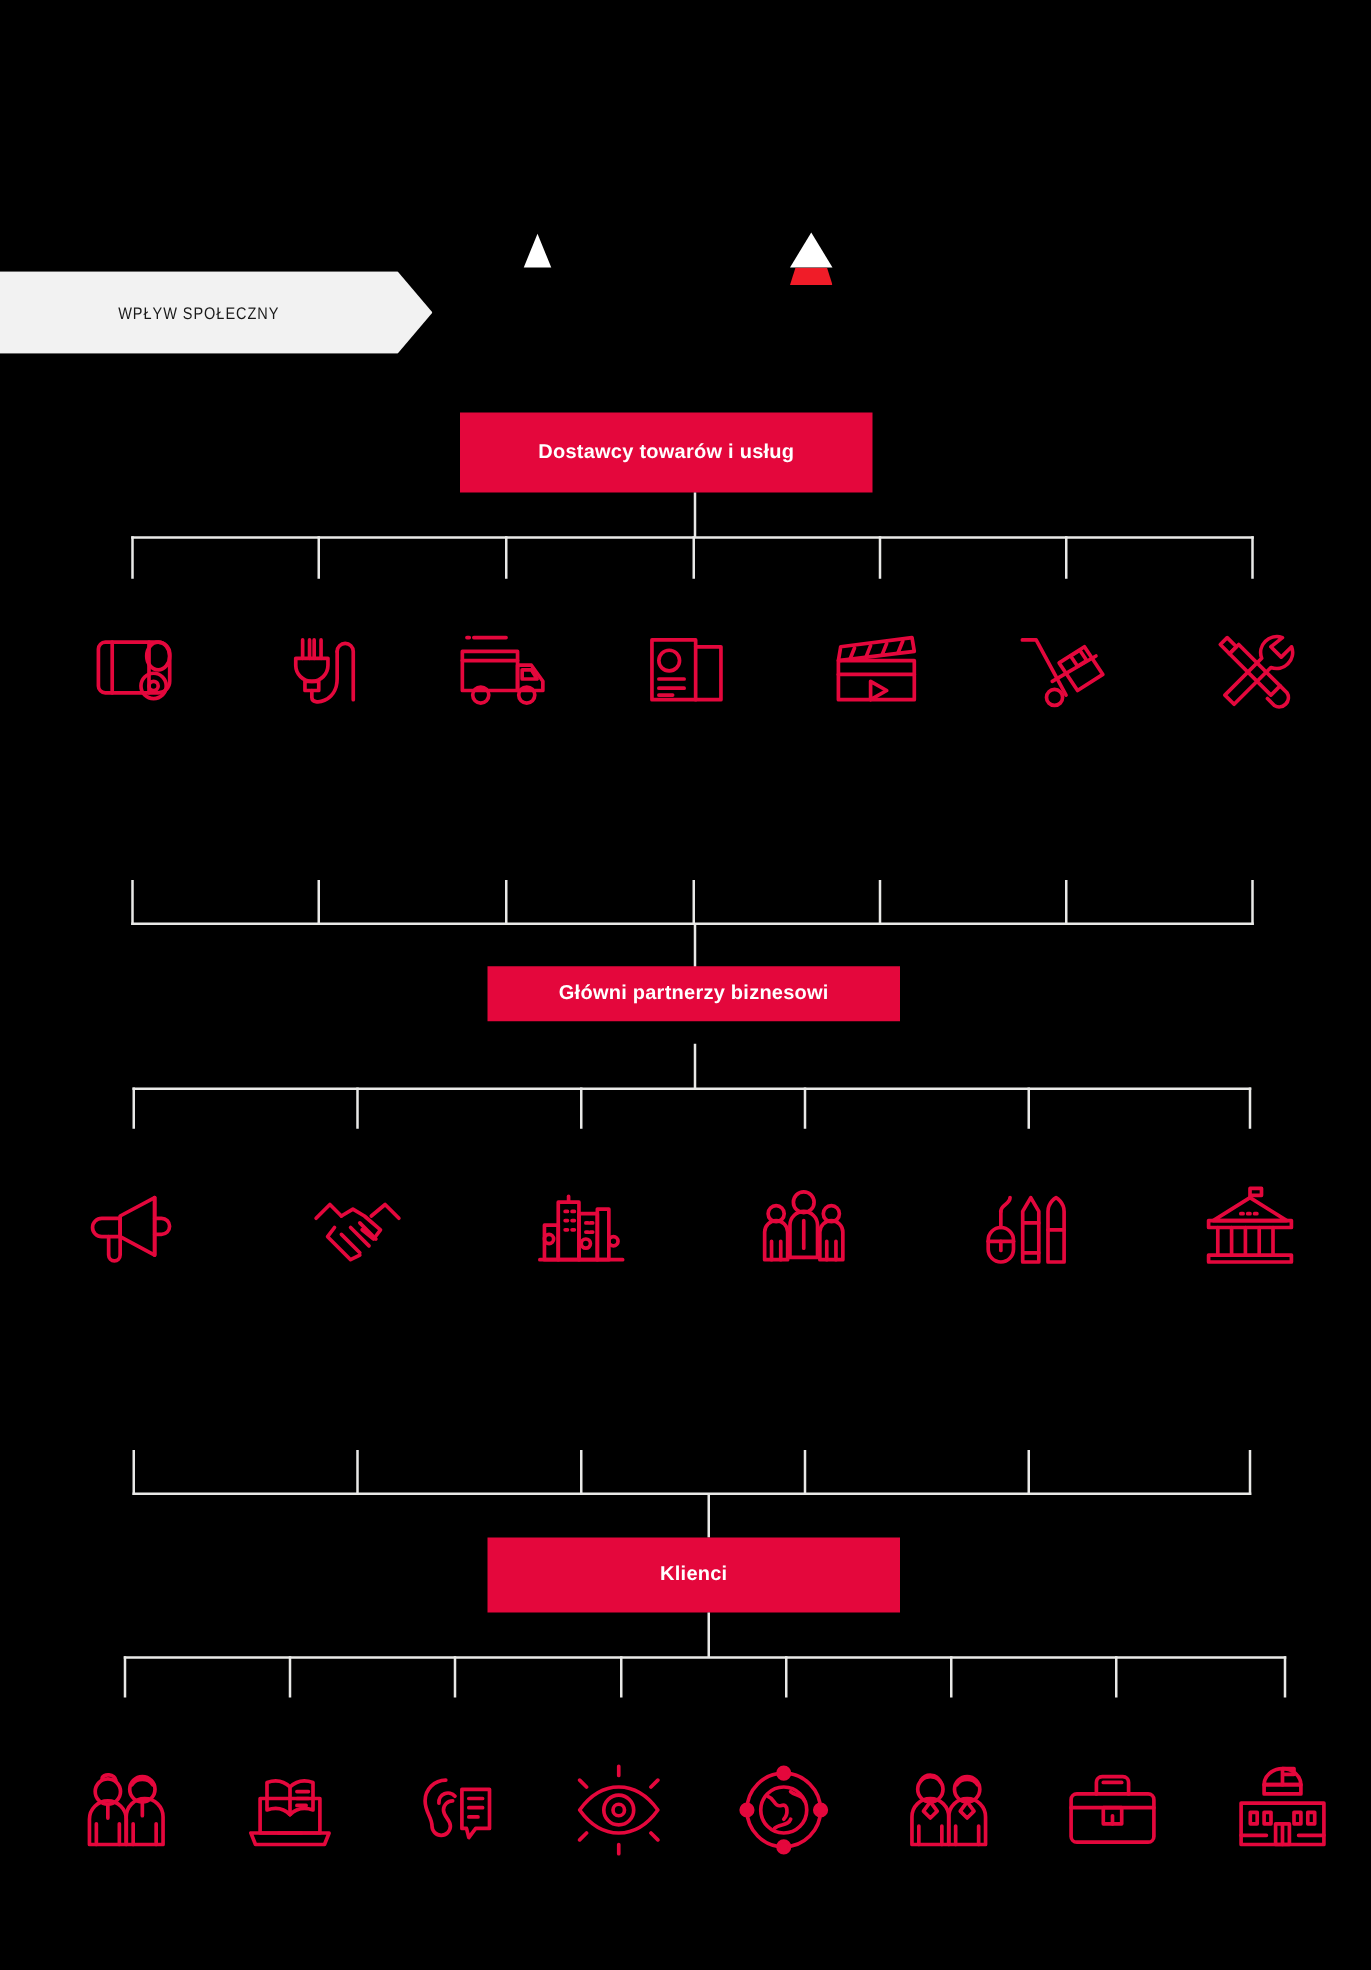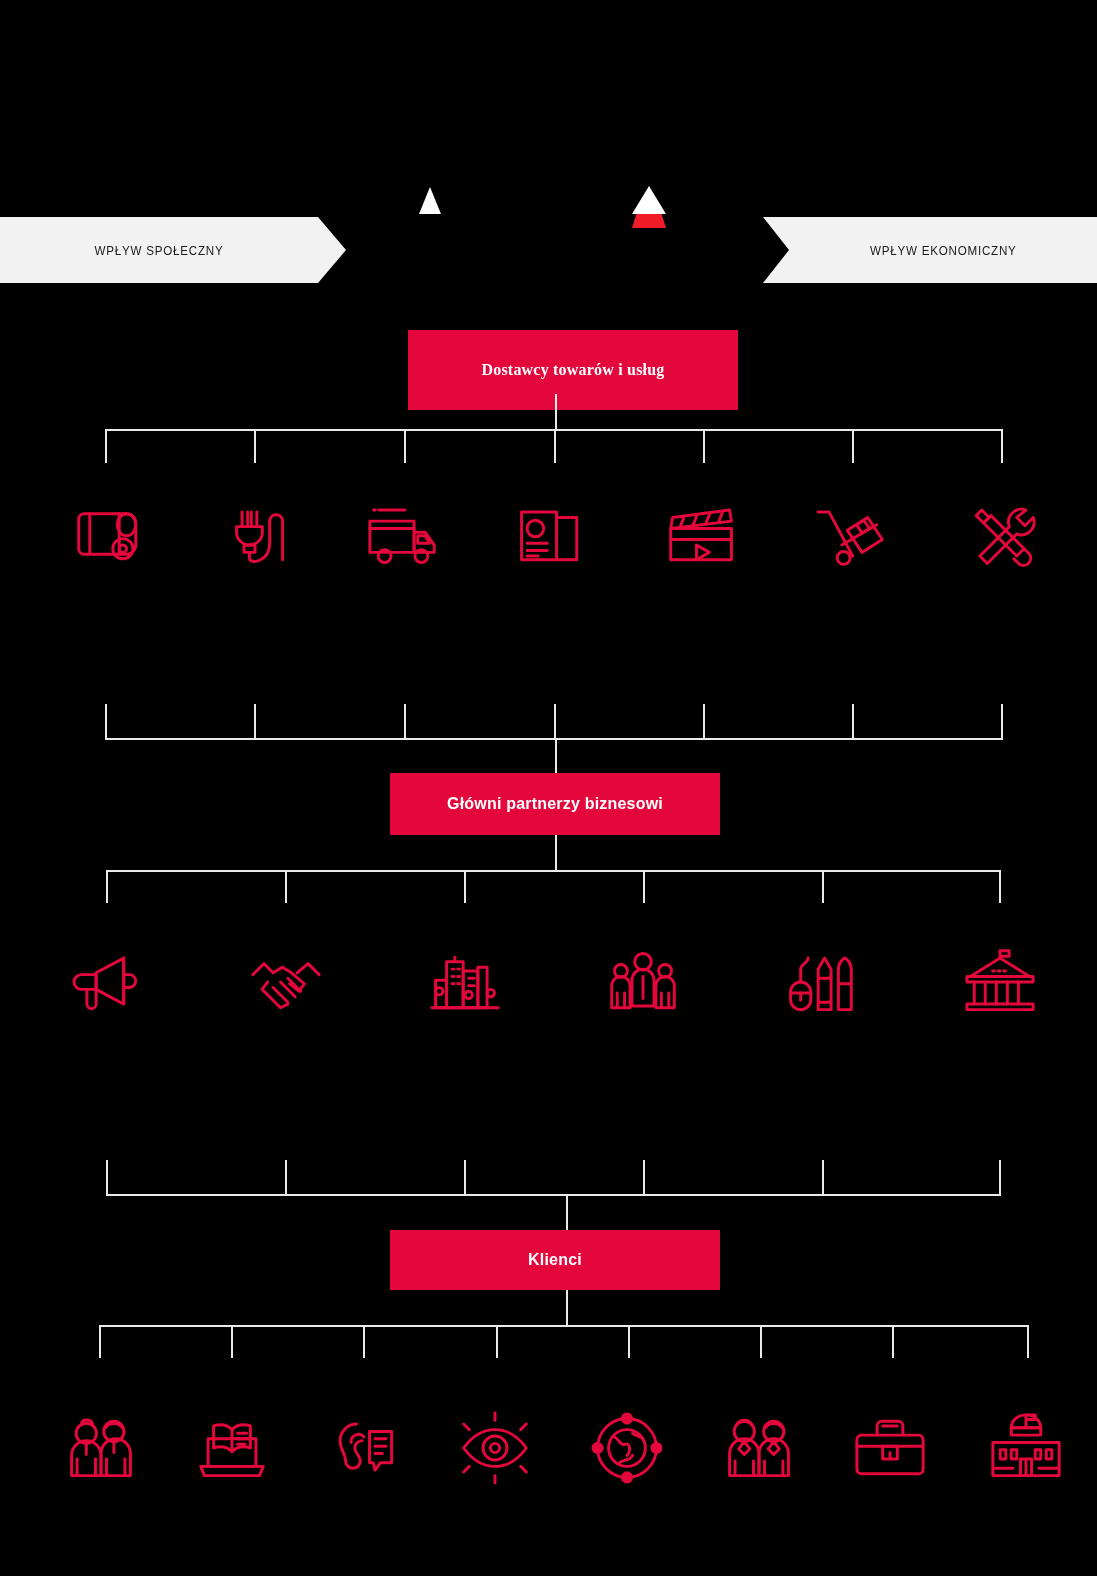--- a/index.html
+++ b/index.html
@@ -92,22 +92,22 @@
     position: absolute;
     background: #e4073c;
     color: #ffffff;
     display: flex;
     align-items: center;
     justify-content: center;
     font-weight: bold;
     font-size: 16px;
     letter-spacing: 0.2px;
   }
-  #box-suppliers { left: 408px; top: 330px; width: 330px; height: 80px; font-family: Liberation Serif, serif; }
-  #box-partners  { left: 390px; top: 773px; width: 330px; height: 62px; }
+  #box-suppliers { left: 368px; top: 330px; width: 330px; height: 64px; }
+  #box-partners  { left: 390px; top: 773px; width: 330px; height: 44px; }
   #box-clients   { left: 390px; top: 1230px; width: 330px; height: 60px; }
 
   
   .conn { position: absolute; }
   .conn .hline {
     position: absolute;
     height: 2px;
     background: #e9e9e7;
     left: 0;
     width: 100%;
@@ -142,23 +142,20 @@
 
 <div class="logo-wrap">
   <div class="tri-white"></div>
   <div class="tri-flag-top"></div>
   <div class="tri-flag-bot"></div>
 </div>
 
 <div class="banners">
   <div class="banner b1">
     <span>WPŁYW SPOŁECZNY</span>
-  </div>
-  <div class="banner b3">
-    <span>WPŁYW EKONOMICZNY</span>
   </div>
 </div>
 
 <div class="levelbox" id="box-suppliers">
   <span>Dostawcy towarów i usług</span>
 </div>
 
 <div class="stem" style="left:555px; top:394px; height:36px;"></div>
 
 <div class="conn" style="left:105px; top:429px; width:898px; height:34px;">

